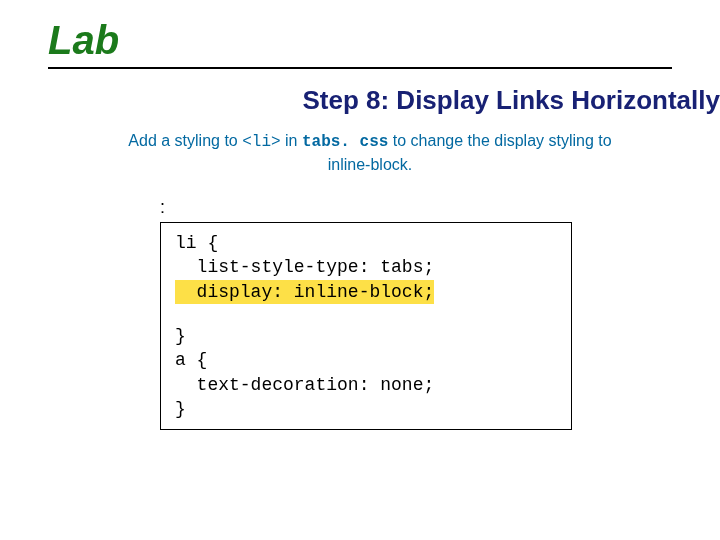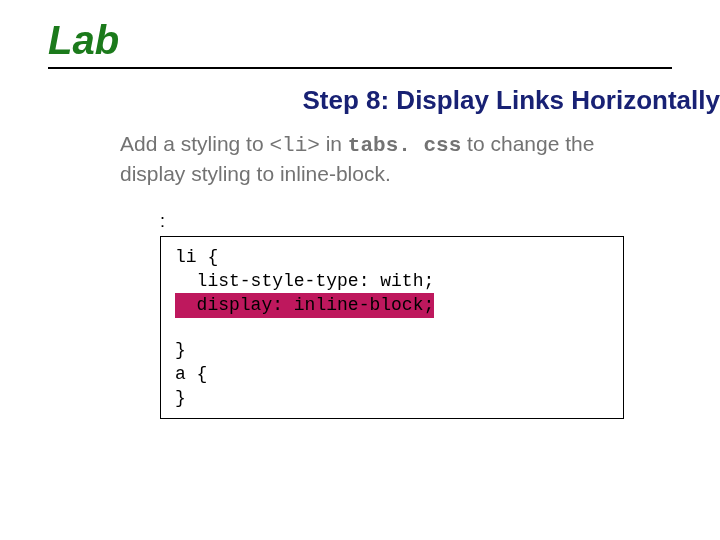--- a/index.html
+++ b/index.html
@@ -38,47 +38,48 @@
   }
   .step {
     margin: 16px 0 0 58px;
     font-size: 26px;
     font-weight: bold;
     color: #182174;
     text-align: right;
   }
   .body-text {
     margin: 14px 100px 0 120px;
-    font-size: 21px;
+    font-size: 16px;
     line-height: 1.35;
-    color: #737373;
+    color: #0369a1;
+    text-align: center;
   }
   .mono { font-family: "Courier New", monospace; }
   .bold { font-weight: bold; }
   .labels {
     display: flex;
     margin: 22px 0 4px 160px;
     font-size: 18px;
     color: #000;
   }
   .label-left { width: 240px; }
   .codebox {
     margin: 0 0 0 160px;
-    width: 464px;
+    width: 412px;
     border: 1px solid #000;
     padding: 8px 0 8px 14px;
     font-family: "Courier New", monospace;
     font-size: 18px;
     line-height: 1.35;
     position: relative;
     background: #fff;
   }
   .code-line { white-space: pre; position: relative; }
   .hl {
-    background: #be185d;
+    background: #fde047;
     display: inline-block;
   }
   .gap { height: 20px; }
 </style>
 </head>
 <body>
 
 <div class="header">
   <div class="lab">Lab</div>
 </div>
@@ -89,19 +90,20 @@
 <div class="body-text">
   <span>Add a styling to </span><span class="mono">&lt;li&gt;</span><span> in </span><span class="mono bold">tabs. css</span><span> to change the display styling to inline-block.</span>
 </div>
 
 <div class="labels">
   <div>:</div>
 </div>
 
 <div class="codebox">
   <div class="code-line">li {</div>
-  <div class="code-line">  list-style-type: with;</div>
+  <div class="code-line">  list-style-type: tabs;</div>
   <div class="code-line"><span class="hl">  display: inline-block;</span></div>
   <div class="gap"></div>
   <div class="code-line">}</div>
   <div class="code-line">a {</div>
+  <div class="code-line">  text-decoration: none;</div>
   <div class="code-line">}</div>
 </div>
 
 </body></html>

